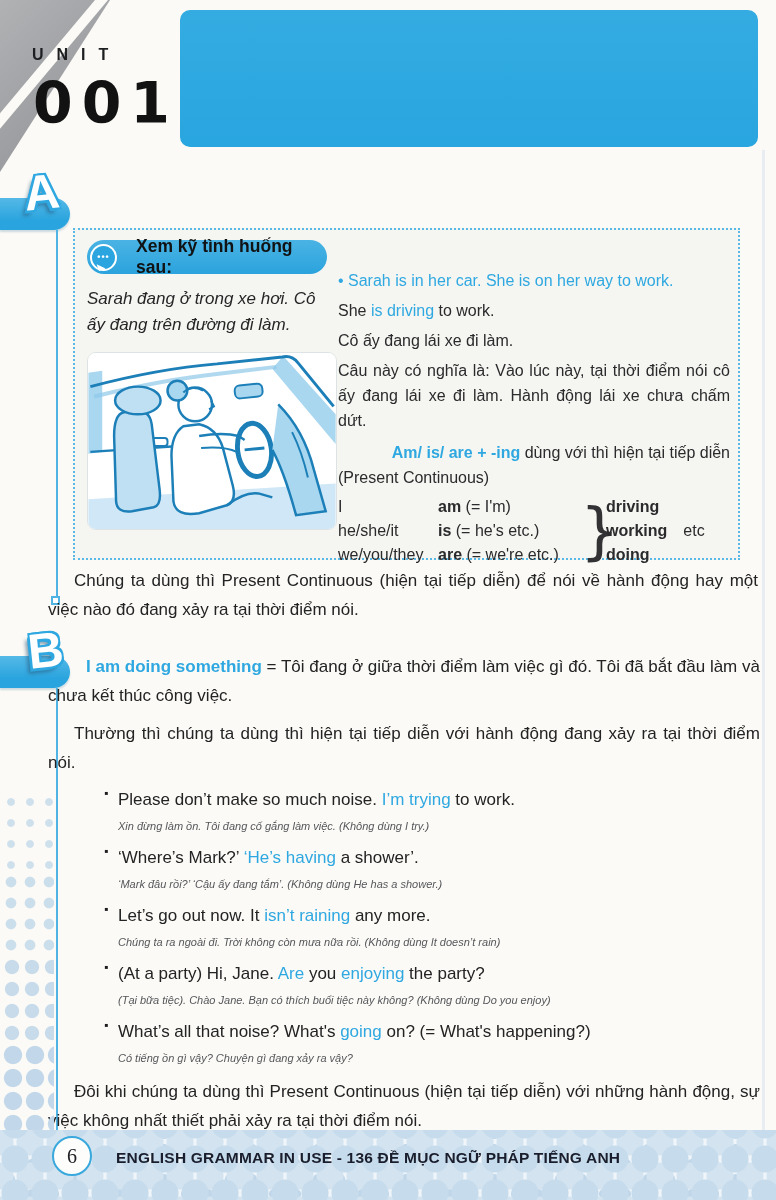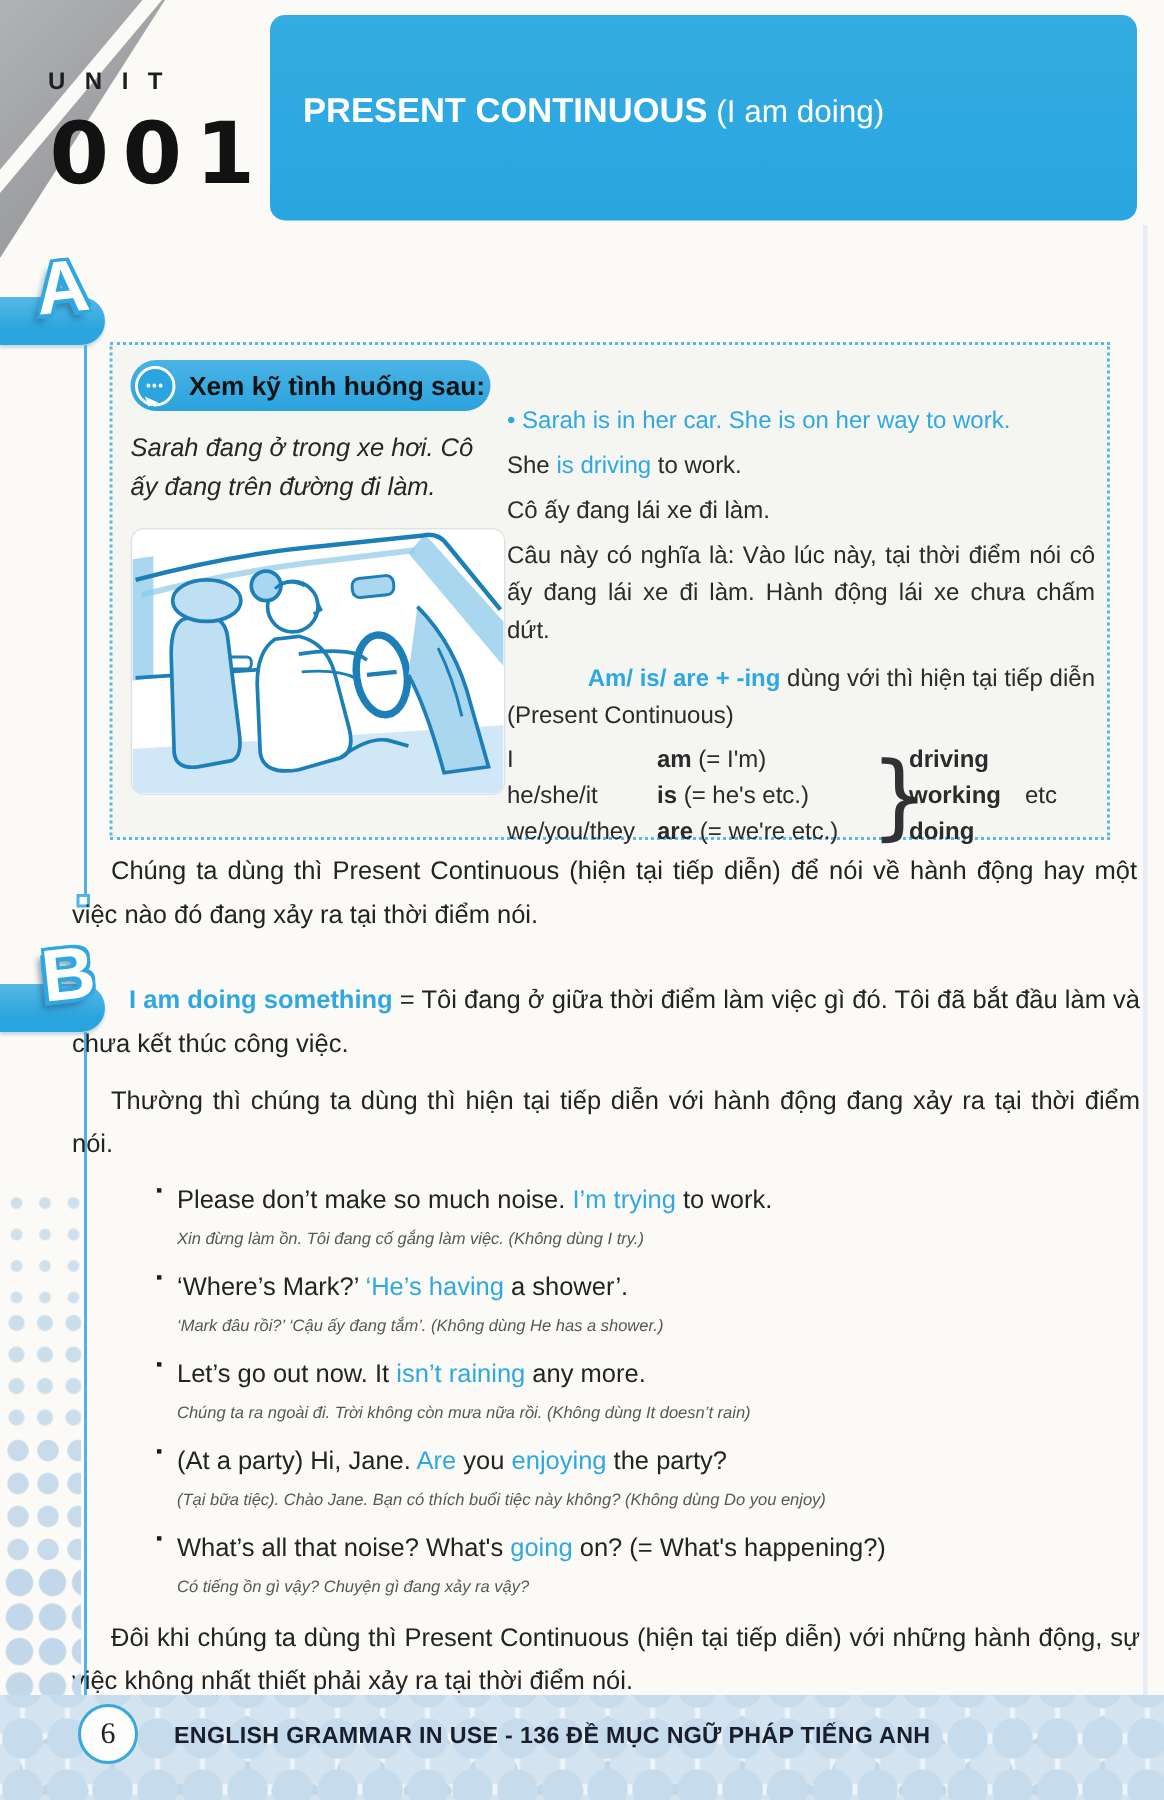--- a/index.html
+++ b/index.html
@@ -79,21 +79,21 @@
     border:2px solid #ffffff; margin-left:3px; flex:0 0 auto;
     display:flex; align-items:center; justify-content:center;
     color:#fff; font-size:9px; letter-spacing:1px; font-weight:700;
     position:relative;
   }
   .bubble-icon::after {
     content:""; position:absolute; left:2px; bottom:-7px;
     border:5px solid transparent; border-top-color:#ffffff;
     transform:rotate(25deg);
   }
-  .sit-heading { font-size:17.5px; font-weight:800; color:#101214; margin-left:9px; }
+  .sit-heading { font-size:17.5px; font-weight:800; color:#101214; margin-left:19px; }
   .sit-intro {
     margin-top:12px; font-size:17px; font-style:italic; line-height:26px; color:#262627;
   }
   .car-panel {
     position:absolute; left:0px; top:114px; width:250px; height:178px;
     background:#ffffff; border:1px solid #dde3e5; border-radius:9px; overflow:hidden;
   }
   .car-panel svg { width:100%; height:100%; display:block; }
 
   .sit-right { position:absolute; left:263px; top:38px; width:392px; font-size:16px; line-height:25px; }
@@ -165,23 +165,20 @@
 </head>
 <body>
 
 <div class="page">
 
   <div class="corner-triangle"></div>
   <div class="corner-slash"></div>
   <div class="unit-label">UNIT</div>
   <div class="unit-number">001</div>
   <div class="banner">
-    <div class="banner-title">
-      <span class="t-main">PRESENT CONTINUOUS</span><span class="t-note"> (I am doing)</span>
-    </div>
   </div>
 
   <div class="badge-pill pill-a"></div>
   <div class="badge-letter letter-a">A</div>
   <div class="v-line v-line-a"></div>
   <div class="line-end-square"></div>
 
   <div class="sit-box">
     <div class="sit-left">
       <div class="sit-pill">

